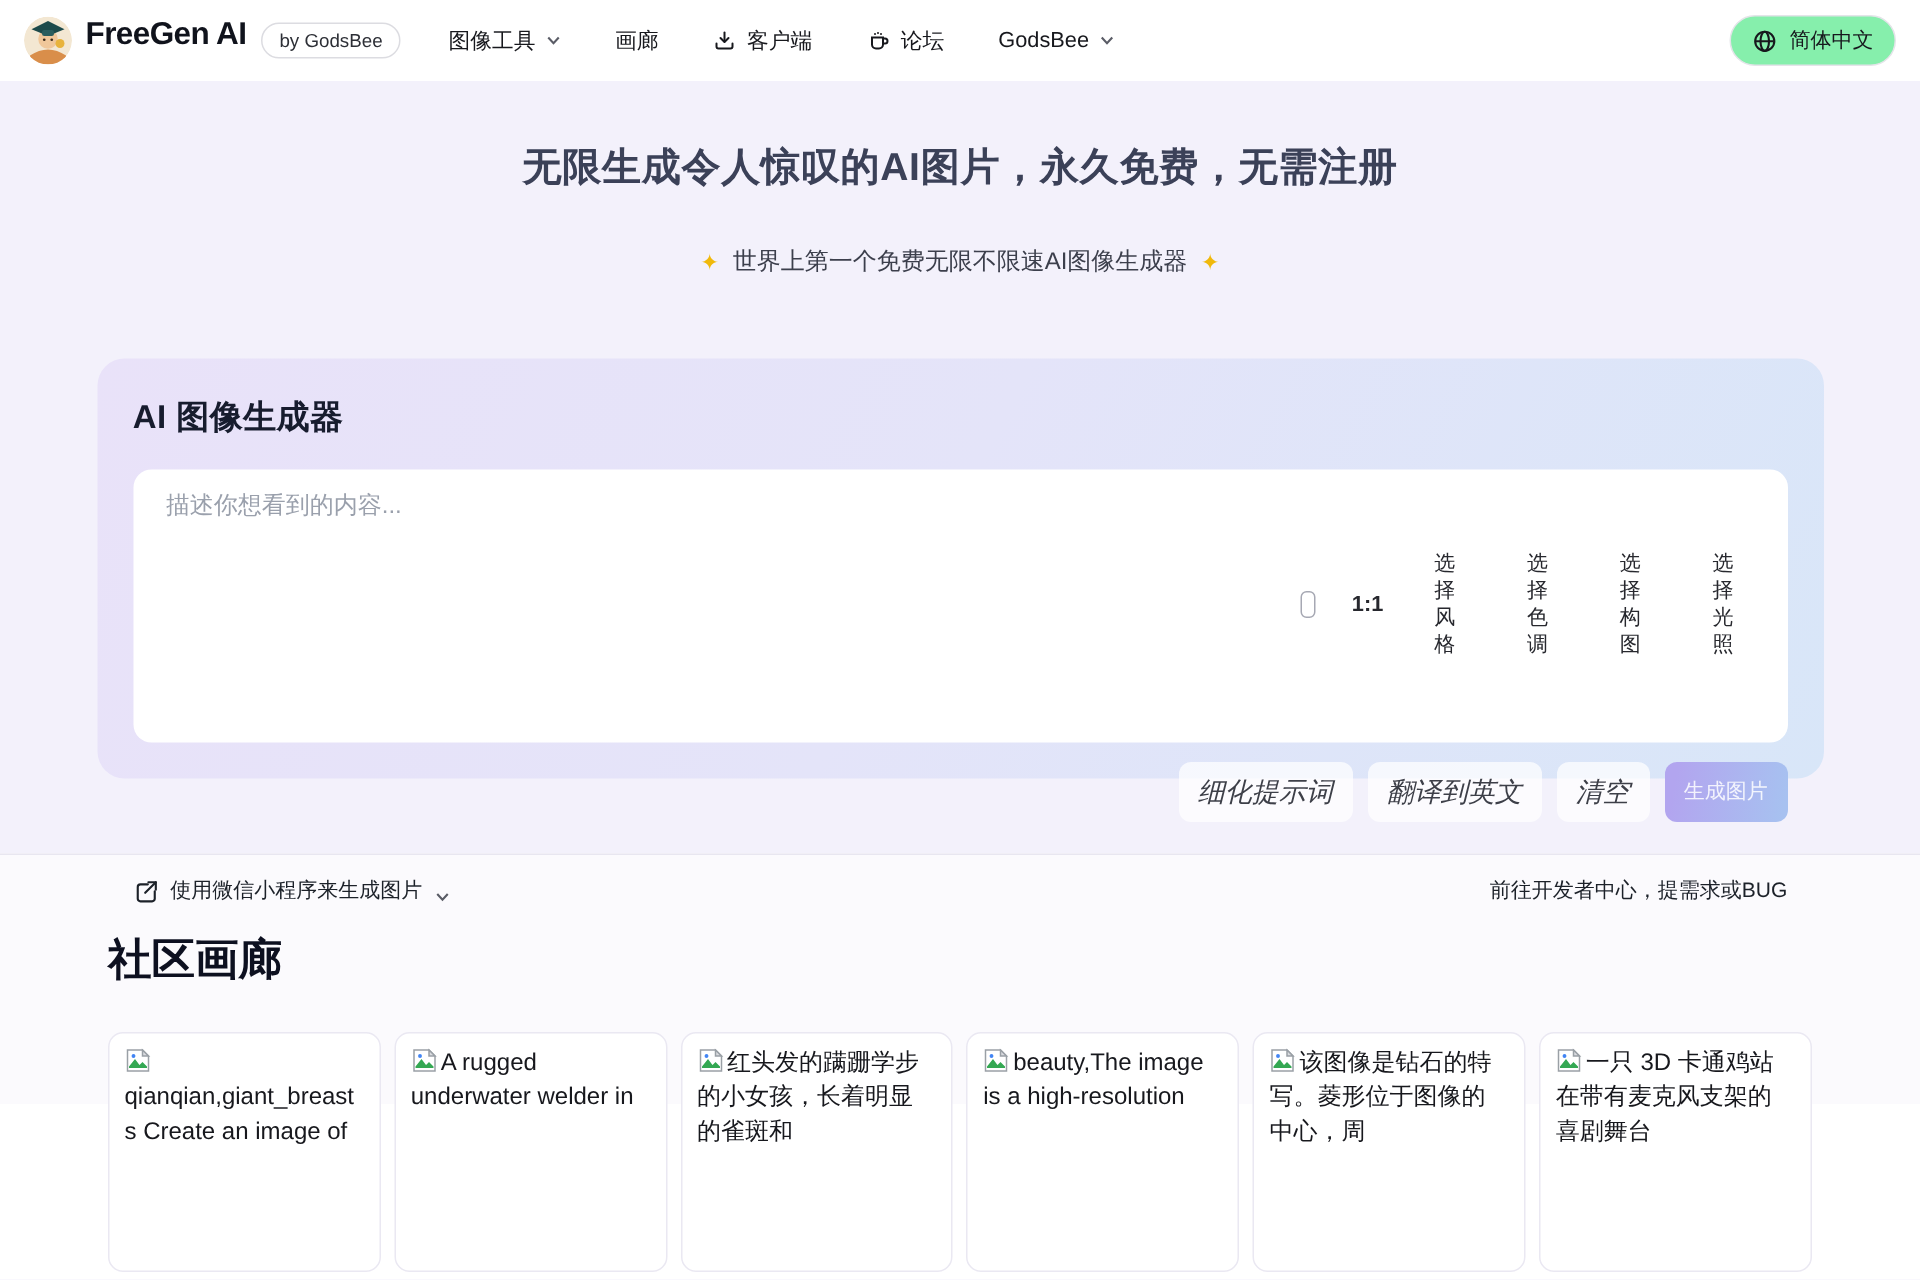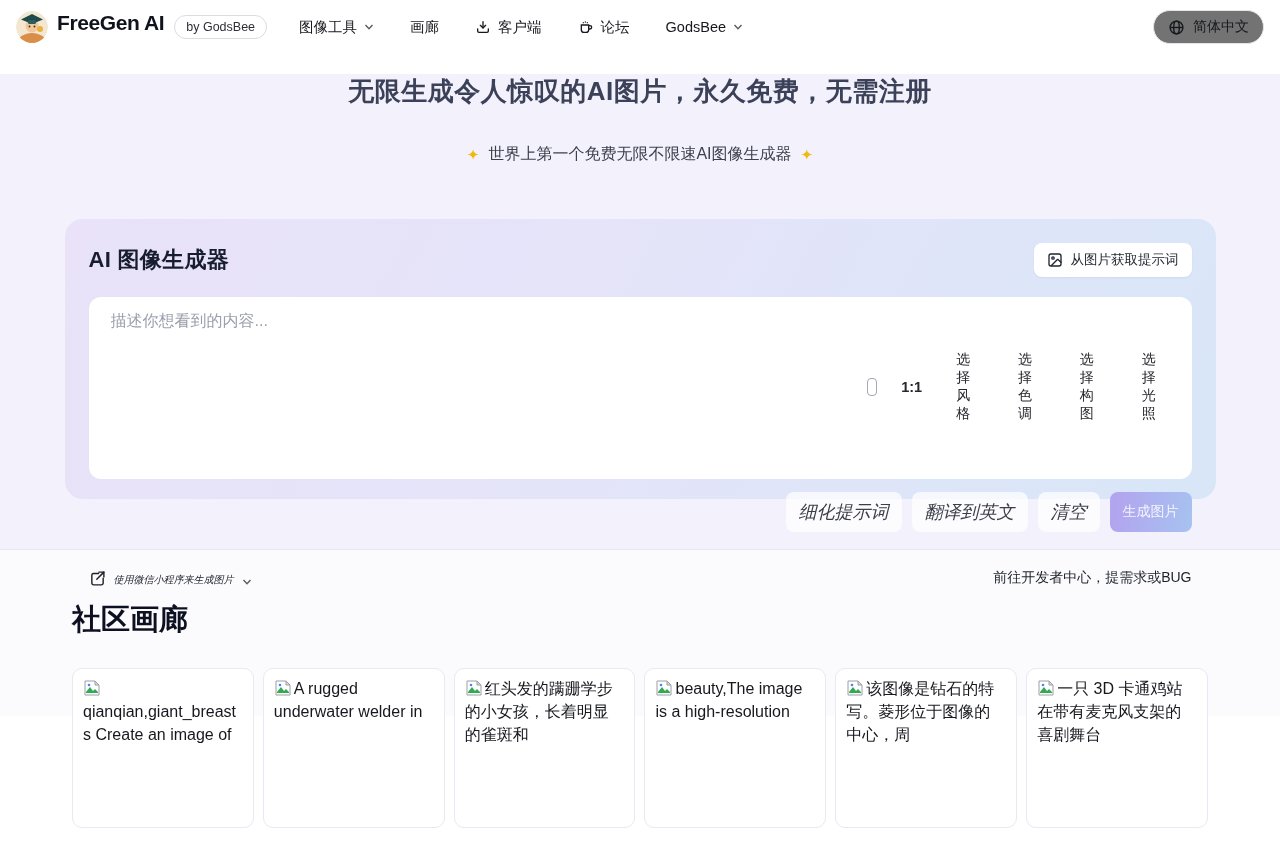--- a/index.html
+++ b/index.html
@@ -8,24 +8,24 @@
 
   
   .topbar { height:54px; display:flex; align-items:center; padding:0 16px; background:#fff; }
   .brand { display:flex; align-items:flex-start; gap:9px; }
   .avatar { width:32px; height:32px; border-radius:50%; overflow:hidden; display:block; }
   .brand-name { font-size:21px; font-weight:800; letter-spacing:-0.4px; color:#10131c; }
   .badge { margin-left:10px; border:1px solid #dcdce1; border-radius:999px; padding:4px 11px; font-size:12.5px; color:#2d2f36; background:#fff; }
   .nav { display:flex; align-items:center; gap:36px; margin-left:32px; font-size:14.5px; color:#17181d; }
   .nav-item { display:flex; align-items:center; gap:7px; cursor:pointer; white-space:nowrap; }
   .chev { width:10px; height:10px; display:inline-block; }
-  .lang-btn { margin-left:auto; display:flex; align-items:center; gap:8px; border:1px solid #e4e4e9; border-radius:999px; padding:7px 14px; font-size:14px; color:#17181d; background:#737373; }
-
-  
-  .hero { background:#f3f1fb; padding-bottom:50px;margin-top:20px; }
+  .lang-btn { margin-left:auto; display:flex; align-items:center; gap:8px; border:1px solid #e4e4e9; border-radius:999px; padding:7px 14px; font-size:14px; color:#17181d; background:#86efac; }
+
+  
+  .hero { background:#f3f1fb; padding-top:40px; padding-bottom:50px; }
   .hero-title { text-align:center; font-size:26px; font-weight:600; color:#3b4158; letter-spacing:0.5px; }
   .hero-sub { margin-top:35px; display:flex; justify-content:center; align-items:center; gap:9px; font-size:16px; color:#3c3f4c; }
   .sparkle { color:#f0b90b; font-size:15px; }
 
   
   .gen-card { width:1151px; margin:54px auto 0; height:280px; border-radius:18px; padding:24px;
               background:linear-gradient(118deg,#e9e2f9 0%,#e4e4f9 48%,#d8e6f8 100%); }
   .gen-head { display:flex; justify-content:space-between; align-items:center; }
   .gen-title { font-size:22px; font-weight:800; color:#171c2e; letter-spacing:0.3px; }
   .img2prompt-btn { display:flex; align-items:center; gap:8px; background:#fff; border:none; border-radius:8px;
@@ -38,21 +38,21 @@
   .opts-row { display:flex; align-items:center; gap:34px; font-size:14px; color:#27282e; }
   .checkbox { width:18px; height:18px; border:1.5px solid #a6a8b3; border-radius:4px; background:#fff; margin-right:-10px; cursor:pointer; }
   .ratio { font-weight:700; font-size:14.5px; }
   .opt-link { cursor:pointer; }
   .actions-row { margin-top:13px; display:flex; justify-content:flex-end; gap:10px; }
   .btn-soft { background:rgba(255,255,255,.72); border:none; border-radius:8px; padding:8px 13px;
               font-size:18px; color:#3d3f48; cursor:pointer; font-family:inherit;font-style:italic; }
   .btn-generate { background:linear-gradient(100deg,#b2a5ef 10%,#a7c1f0 95%); border:none; border-radius:8px;
                   padding:8px 13px; font-size:14px; color:rgba(255,255,255,.85); cursor:pointer; font-family:inherit; }
   .card-foot { margin-top:37px; display:flex; justify-content:space-between; align-items:center; }
-  .wechat-link { display:flex; align-items:flex-end; gap:8px; font-size:10px; color:#1c2129; cursor:pointer;font-style:italic; }
+  .wechat-link { display:flex; align-items:flex-end; gap:8px; font-size:14px; color:#1c2129; cursor:pointer; }
   .dev-link { font-size:14px; color:#1c2129; cursor:pointer; }
 
   
   .gallery { background:#fbfafd; border-top:1px solid #e8e6f0; padding:0 72px; height:167px; }
   .gallery-title { padding-top:50px; font-size:29px; font-weight:800; color:#0d1020; }
   .gallery-grid { margin-top:28px; display:grid; grid-template-columns:repeat(6,1fr); gap:9px; }
   .gcard { background:#fff; border:1px solid #eae8f2; border-radius:10px; padding:8px 10px; font-size:16px;
            line-height:1.45; color:#17181d; height:160px; overflow:hidden; word-break:break-word; }
   .bimg { display:inline-block; width:18px; height:16px; vertical-align:-2px; margin-right:2px; }
 
@@ -130,28 +130,20 @@
   <h1 class="hero-title">无限生成令人惊叹的AI图片，永久免费，无需注册</h1>
   <div class="hero-sub">
     <span class="sparkle">✦</span>
     <span>世界上第一个免费无限不限速AI图像生成器</span>
     <span class="sparkle">✦</span>
   </div>
 
   <div class="gen-card">
     <div class="gen-head">
       <div class="gen-title">AI 图像生成器</div>
-      <button class="img2prompt-btn">
-        <svg width="16" height="16" viewBox="0 0 24 24" fill="none" stroke="#1f2430" stroke-width="2" stroke-linecap="round" stroke-linejoin="round">
-          <rect x="3" y="3" width="18" height="18" rx="3"></rect>
-            <circle cx="9" cy="9" r="1.8"></circle>
-            <path d="M21 15.5 16 11 7 20"></path>
-        </svg>
-        <span>从图片获取提示词</span>
-      </button>
     </div>
 
     <div class="prompt-panel">
       <textarea class="prompt-input" placeholder="描述你想看到的内容..." style=""></textarea>
       <div class="opts-row">
         <span class="checkbox"></span>
         <span class="ratio">1:1</span>
         <span class="opt-link">选择风格</span>
         <span class="opt-link">选择色调</span>
         <span class="opt-link">选择构图</span>

